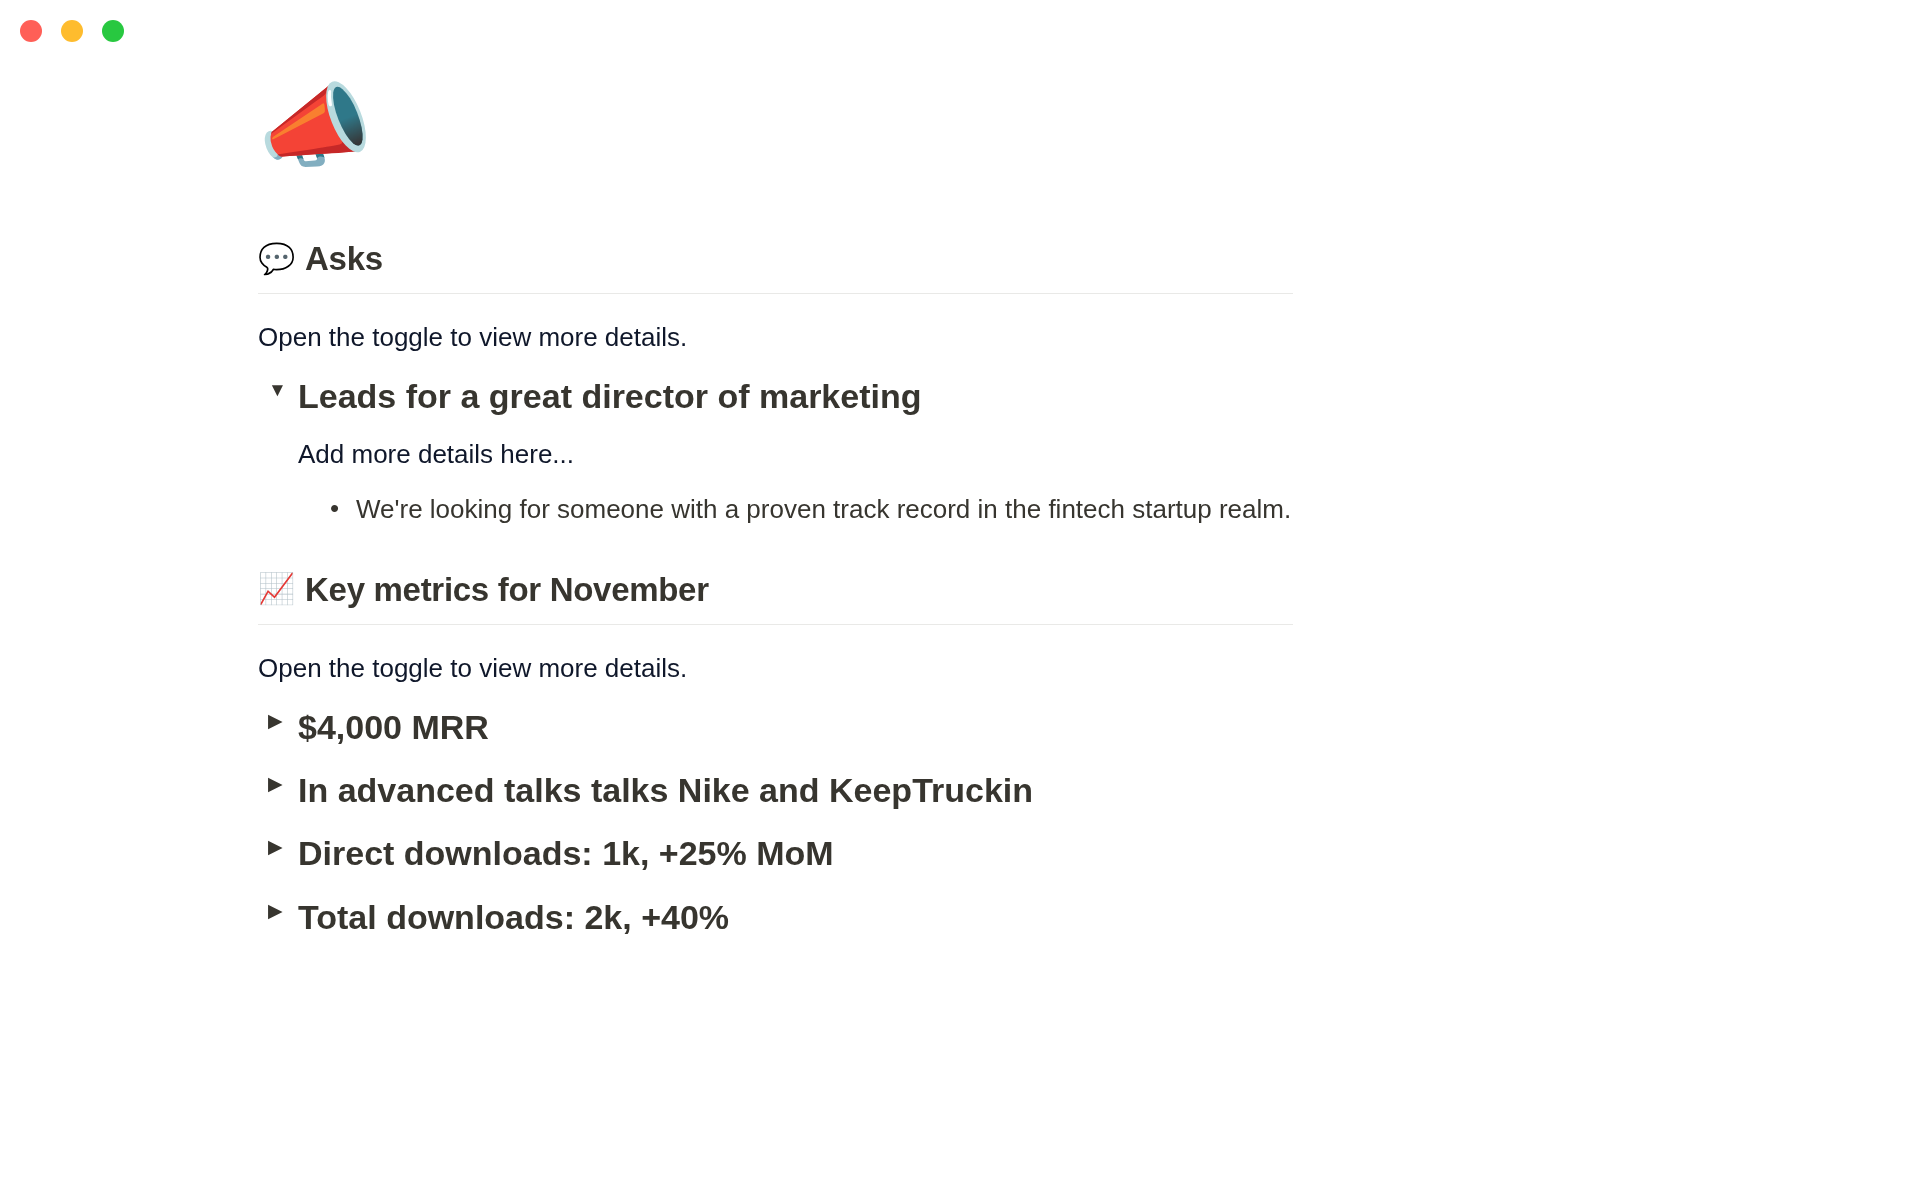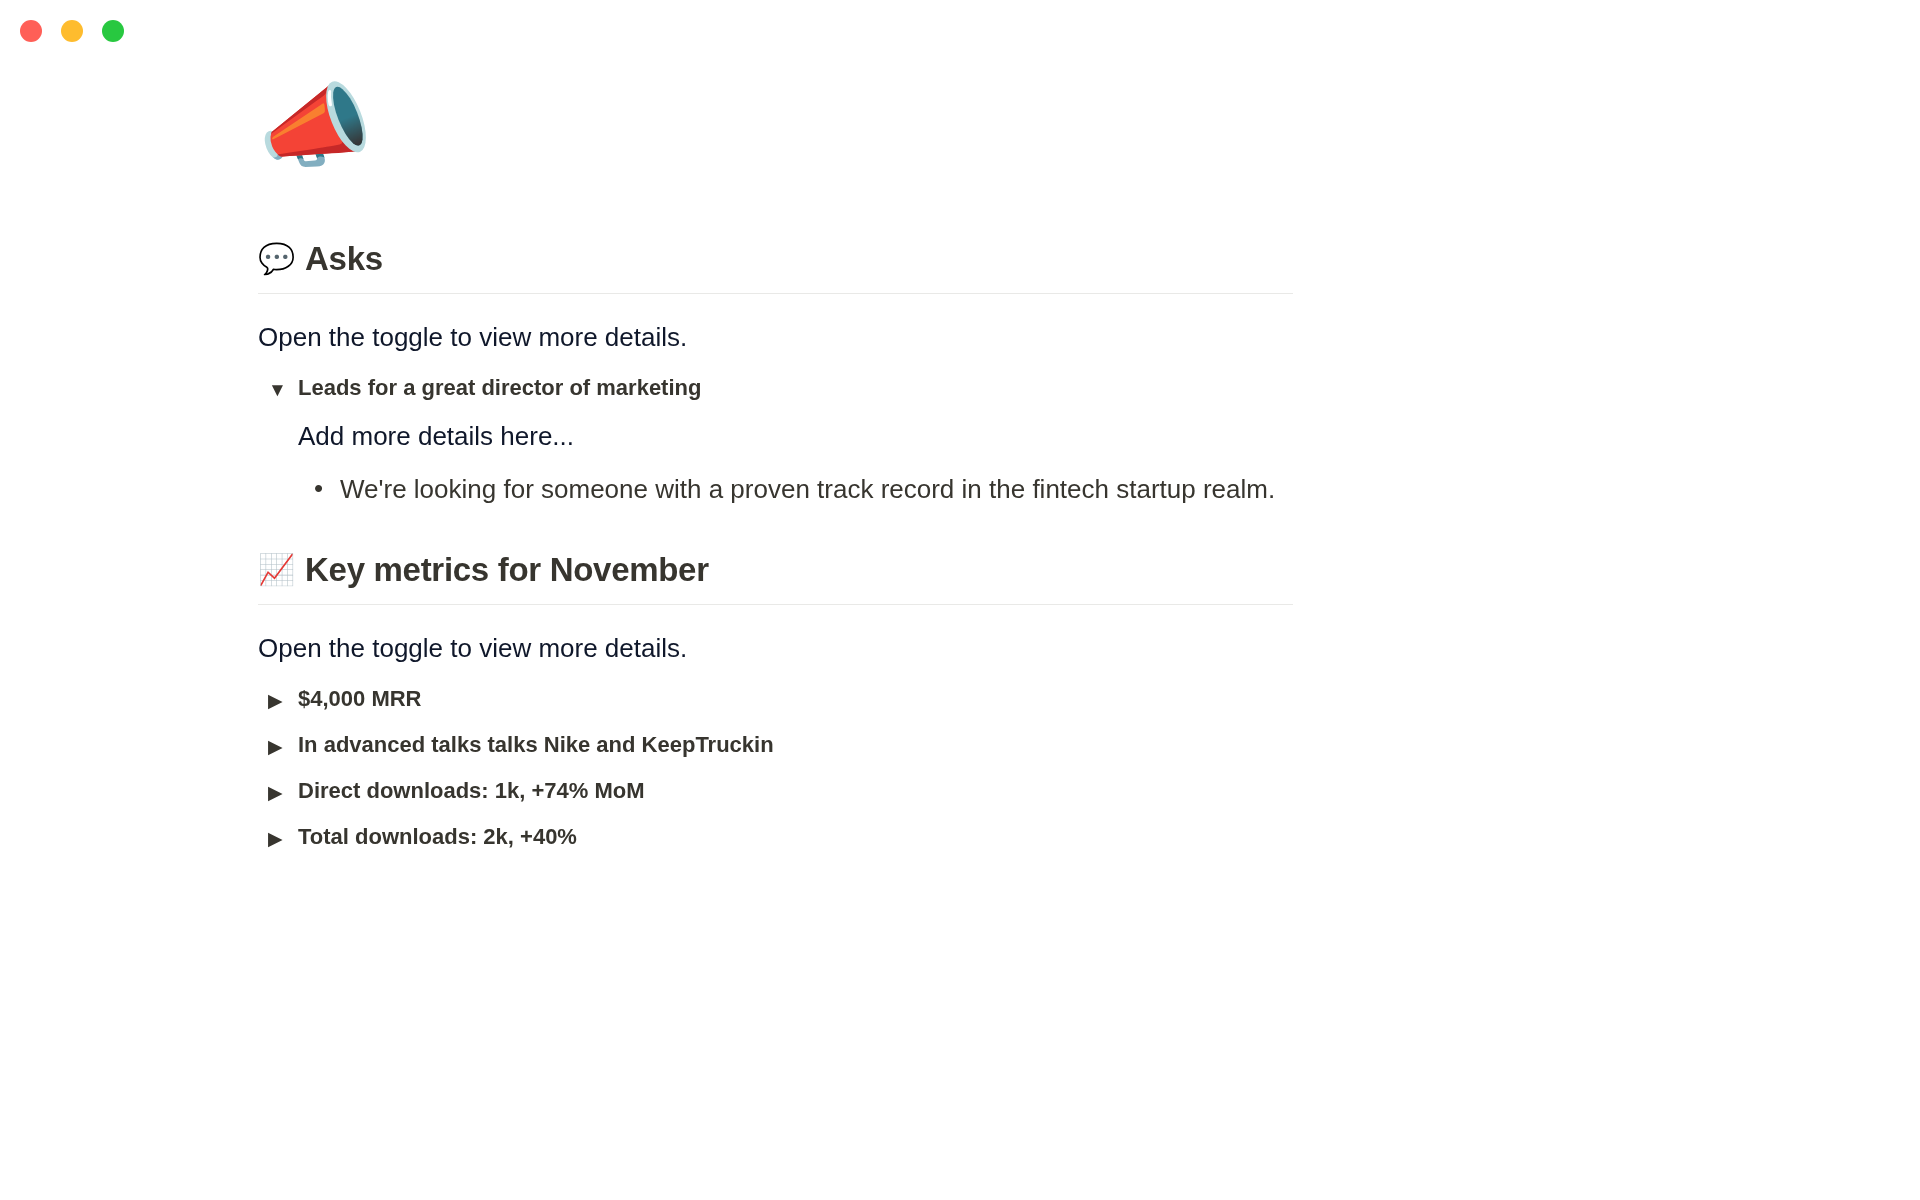--- a/index.html
+++ b/index.html
@@ -127,36 +127,36 @@
     min-width: 40px;
     font-size: 19px;
     color: #37352f;
     line-height: 1.45;
     padding-top: 4px;
     padding-left: 10px;
     box-sizing: border-box;
     user-select: none;
   }
   .toggle-label {
-    font-size: 22px;
+    font-size: 34px;
     font-weight: bold;
     color: #37352f;
     line-height: 1.45;
   }
   .toggle-children {
     padding-left: 40px;
     margin-top: 10px;
   }
   .toggle-children .hint-text {
     margin-bottom: 14px;
   }
 
   ul.bullets {
     list-style: none;
-    margin: 0;
+    margin: 16px;
     padding: 0;
   }
   ul.bullets li {
     position: relative;
     font-size: 26px;
     color: #37352f;
     line-height: 1.5;
     padding-left: 42px;
     margin-bottom: 4px;
   }
@@ -229,21 +229,21 @@
       <div class="toggle">
         <div class="toggle-row">
           <span class="toggle-arrow">▶</span>
           <span class="toggle-label">In advanced talks talks Nike and KeepTruckin</span>
         </div>
       </div>
 
       <div class="toggle">
         <div class="toggle-row">
           <span class="toggle-arrow">▶</span>
-          <span class="toggle-label">Direct downloads: 1k, +74% MoM</span>
+          <span class="toggle-label">Direct downloads: 1k, +25% MoM</span>
         </div>
       </div>
 
       <div class="toggle">
         <div class="toggle-row">
           <span class="toggle-arrow">▶</span>
           <span class="toggle-label">Total downloads: 2k, +40%</span>
         </div>
       </div>
     </div>

